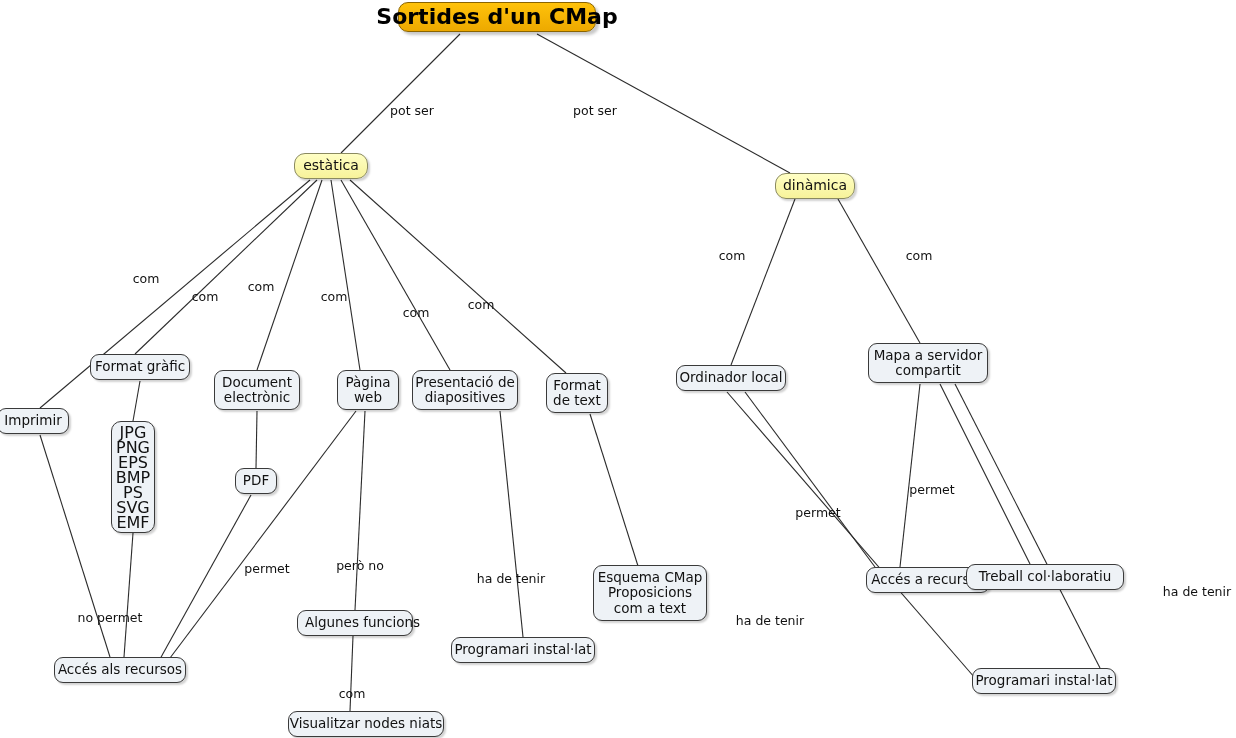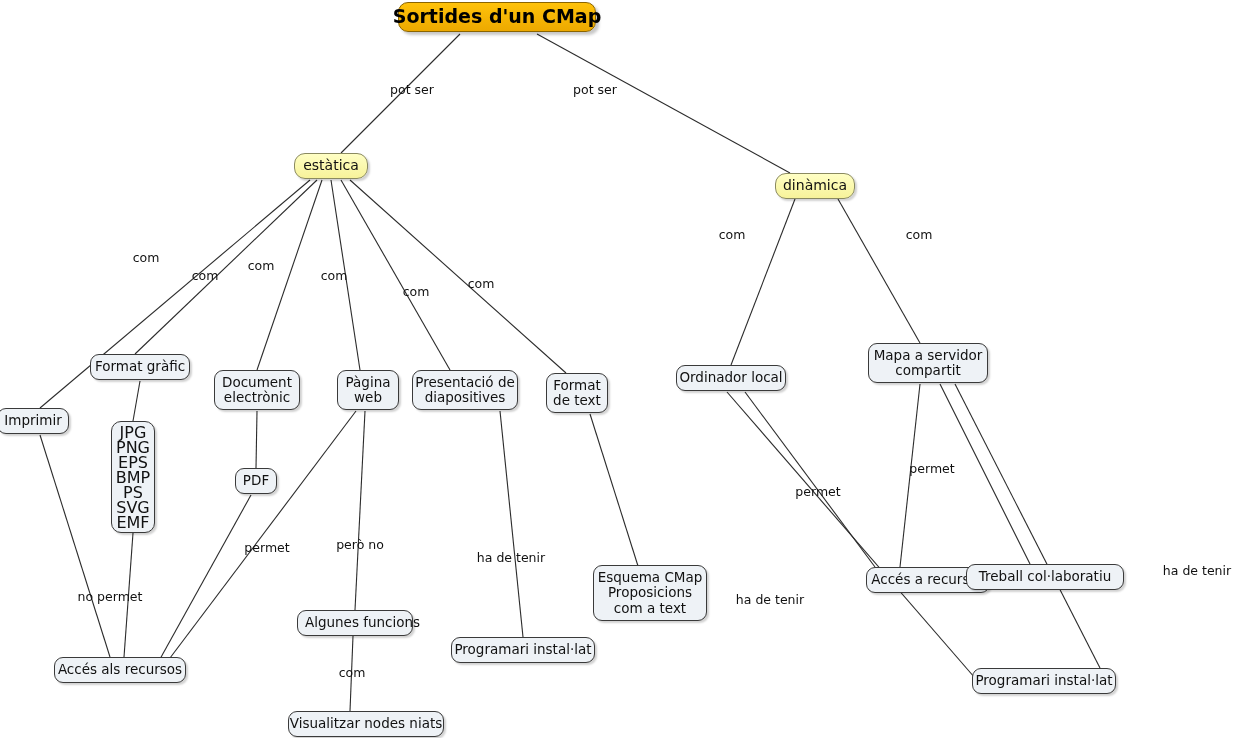--- a/index.html
+++ b/index.html
@@ -25,21 +25,21 @@
     padding:3px 8px;
     white-space:pre;
     box-shadow:2px 2px 2px rgba(0,0,0,0.18);
   }
   .node.root{
     background:#f5b400;
     background:linear-gradient(#ffc20a,#eda900);
     border:1px solid #8a6400;
     border-radius:10px;
     font-weight:bold;
-    font-size:19px;
+    font-size:22px;
     color:#000;
     box-shadow:3px 3px 3px rgba(0,0,0,0.22);
   }
   .node.concept{
     background:#fdfbb0;
     background:linear-gradient(#ffffc4,#f7f39a);
     border:1px solid #8a8a60;
     border-radius:11px;
     font-size:14px;
   }
@@ -51,20 +51,21 @@
   }
   .linklabel{
     position:absolute;
     font-size:12.5px;
     color:#111;
     background:transparent;
     white-space:pre;
     transform:translate(-50%,-50%);
     text-align:center;
     line-height:14px;
+    margin-top:21px;
   }
   #edges line{stroke:#2b2b2b;stroke-width:1.1;}
 </style>
 </head>
 <body>
 
 <div id="canvas">
   <svg id="edges" xmlns="http://www.w3.org/2000/svg">
       <line x1="460" y1="34" x2="341" y2="153"></line>
       <line x1="537" y1="34" x2="790" y2="173"></line>

